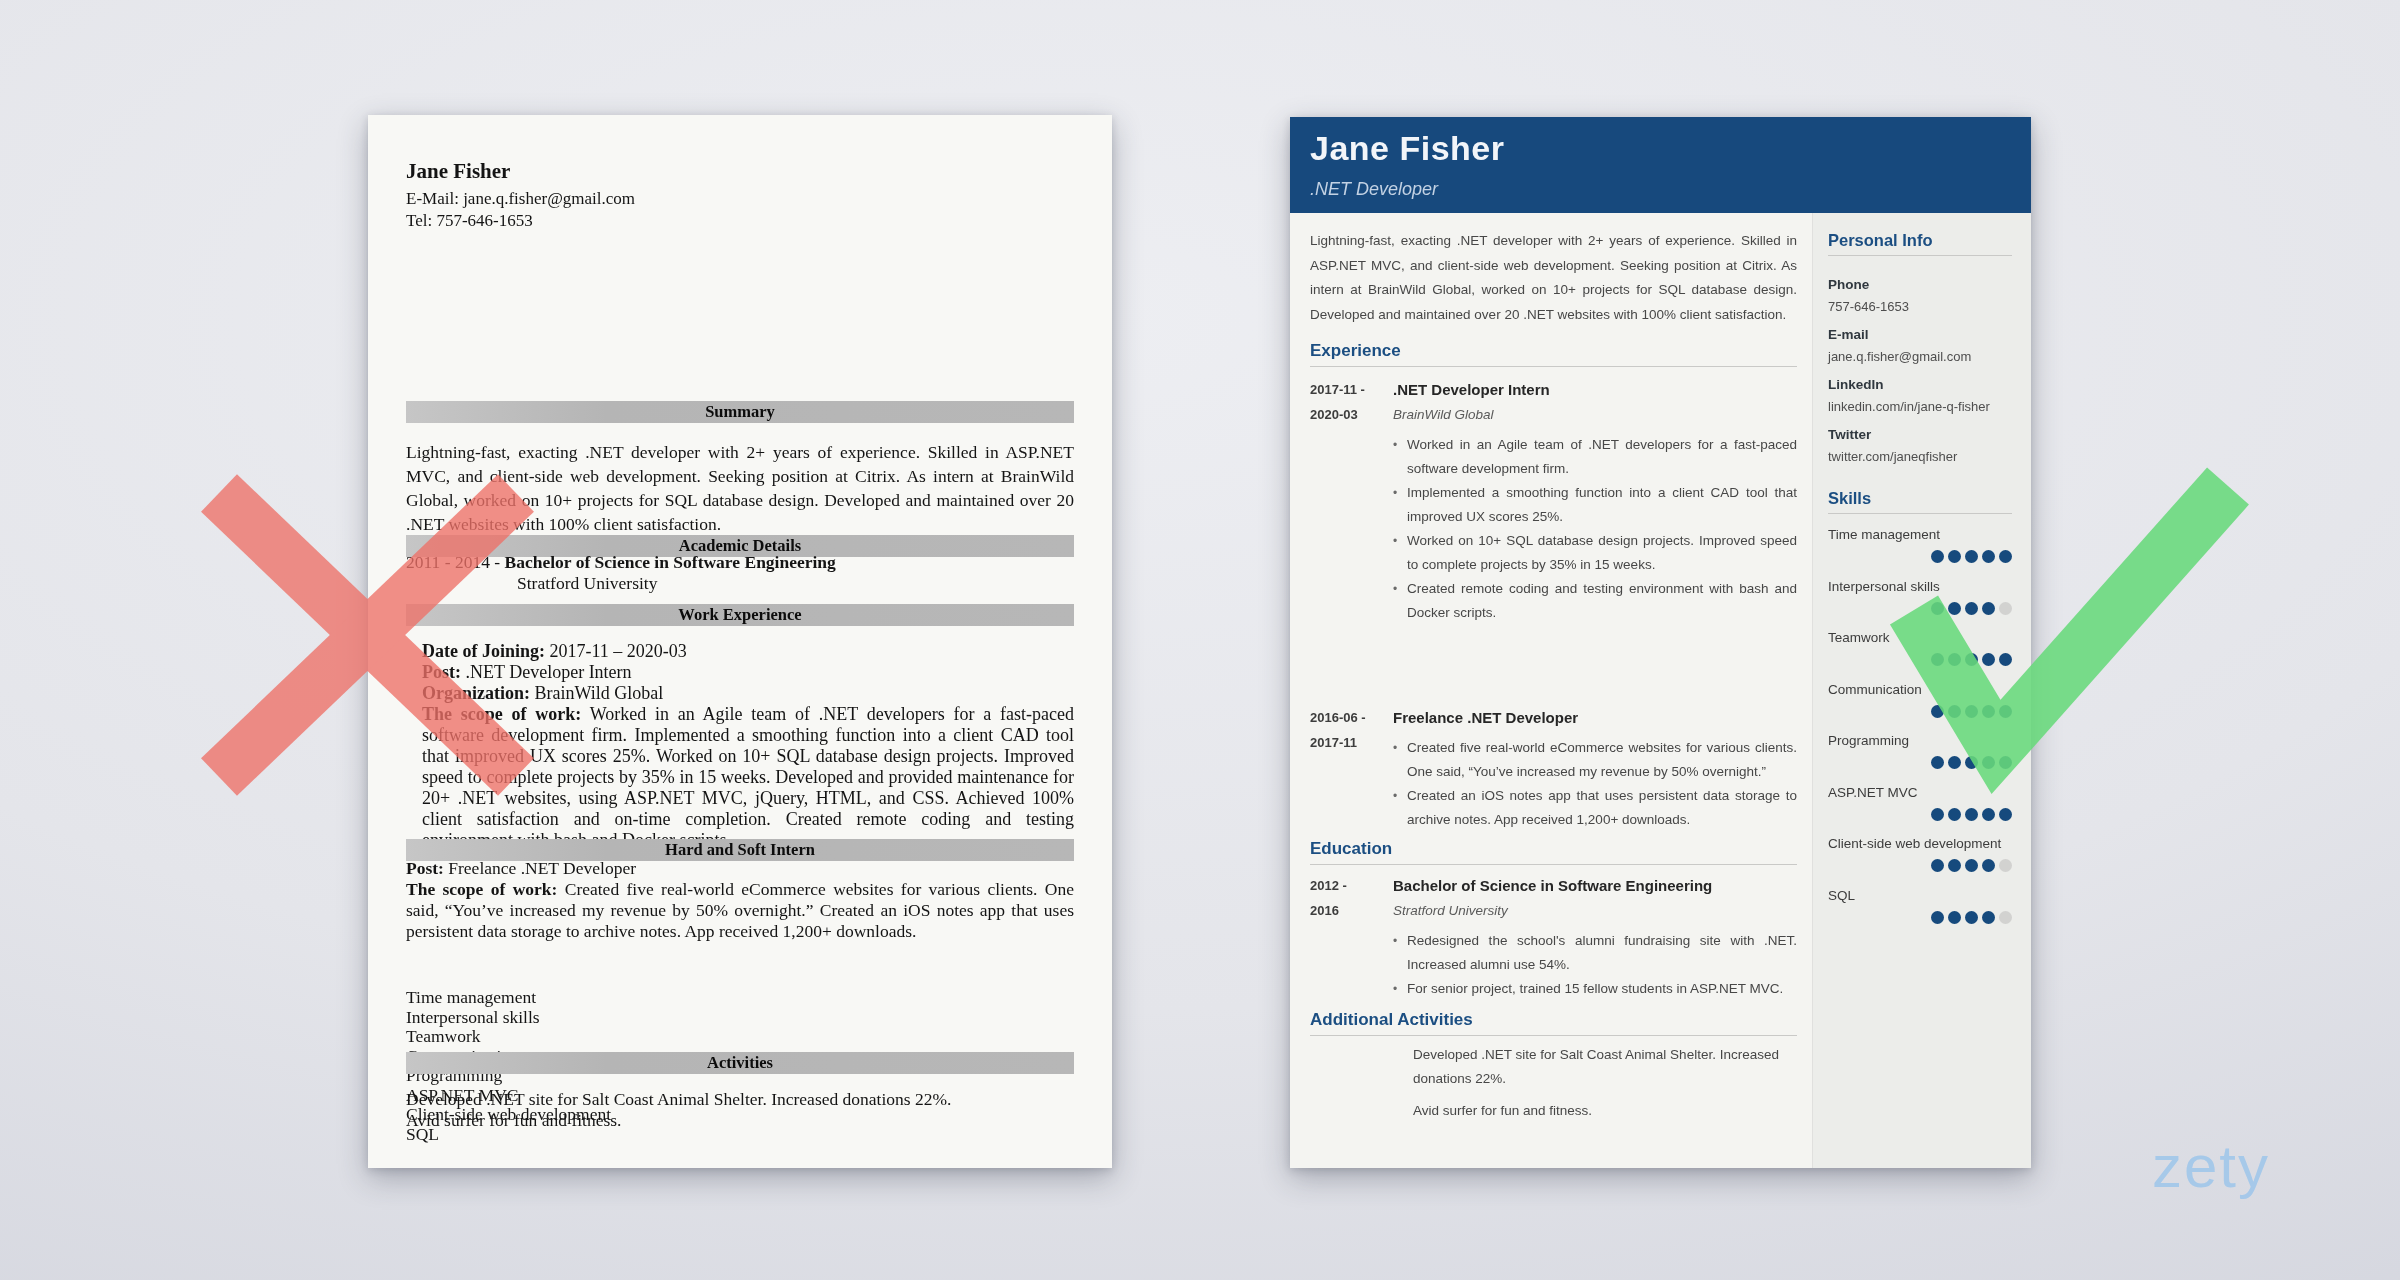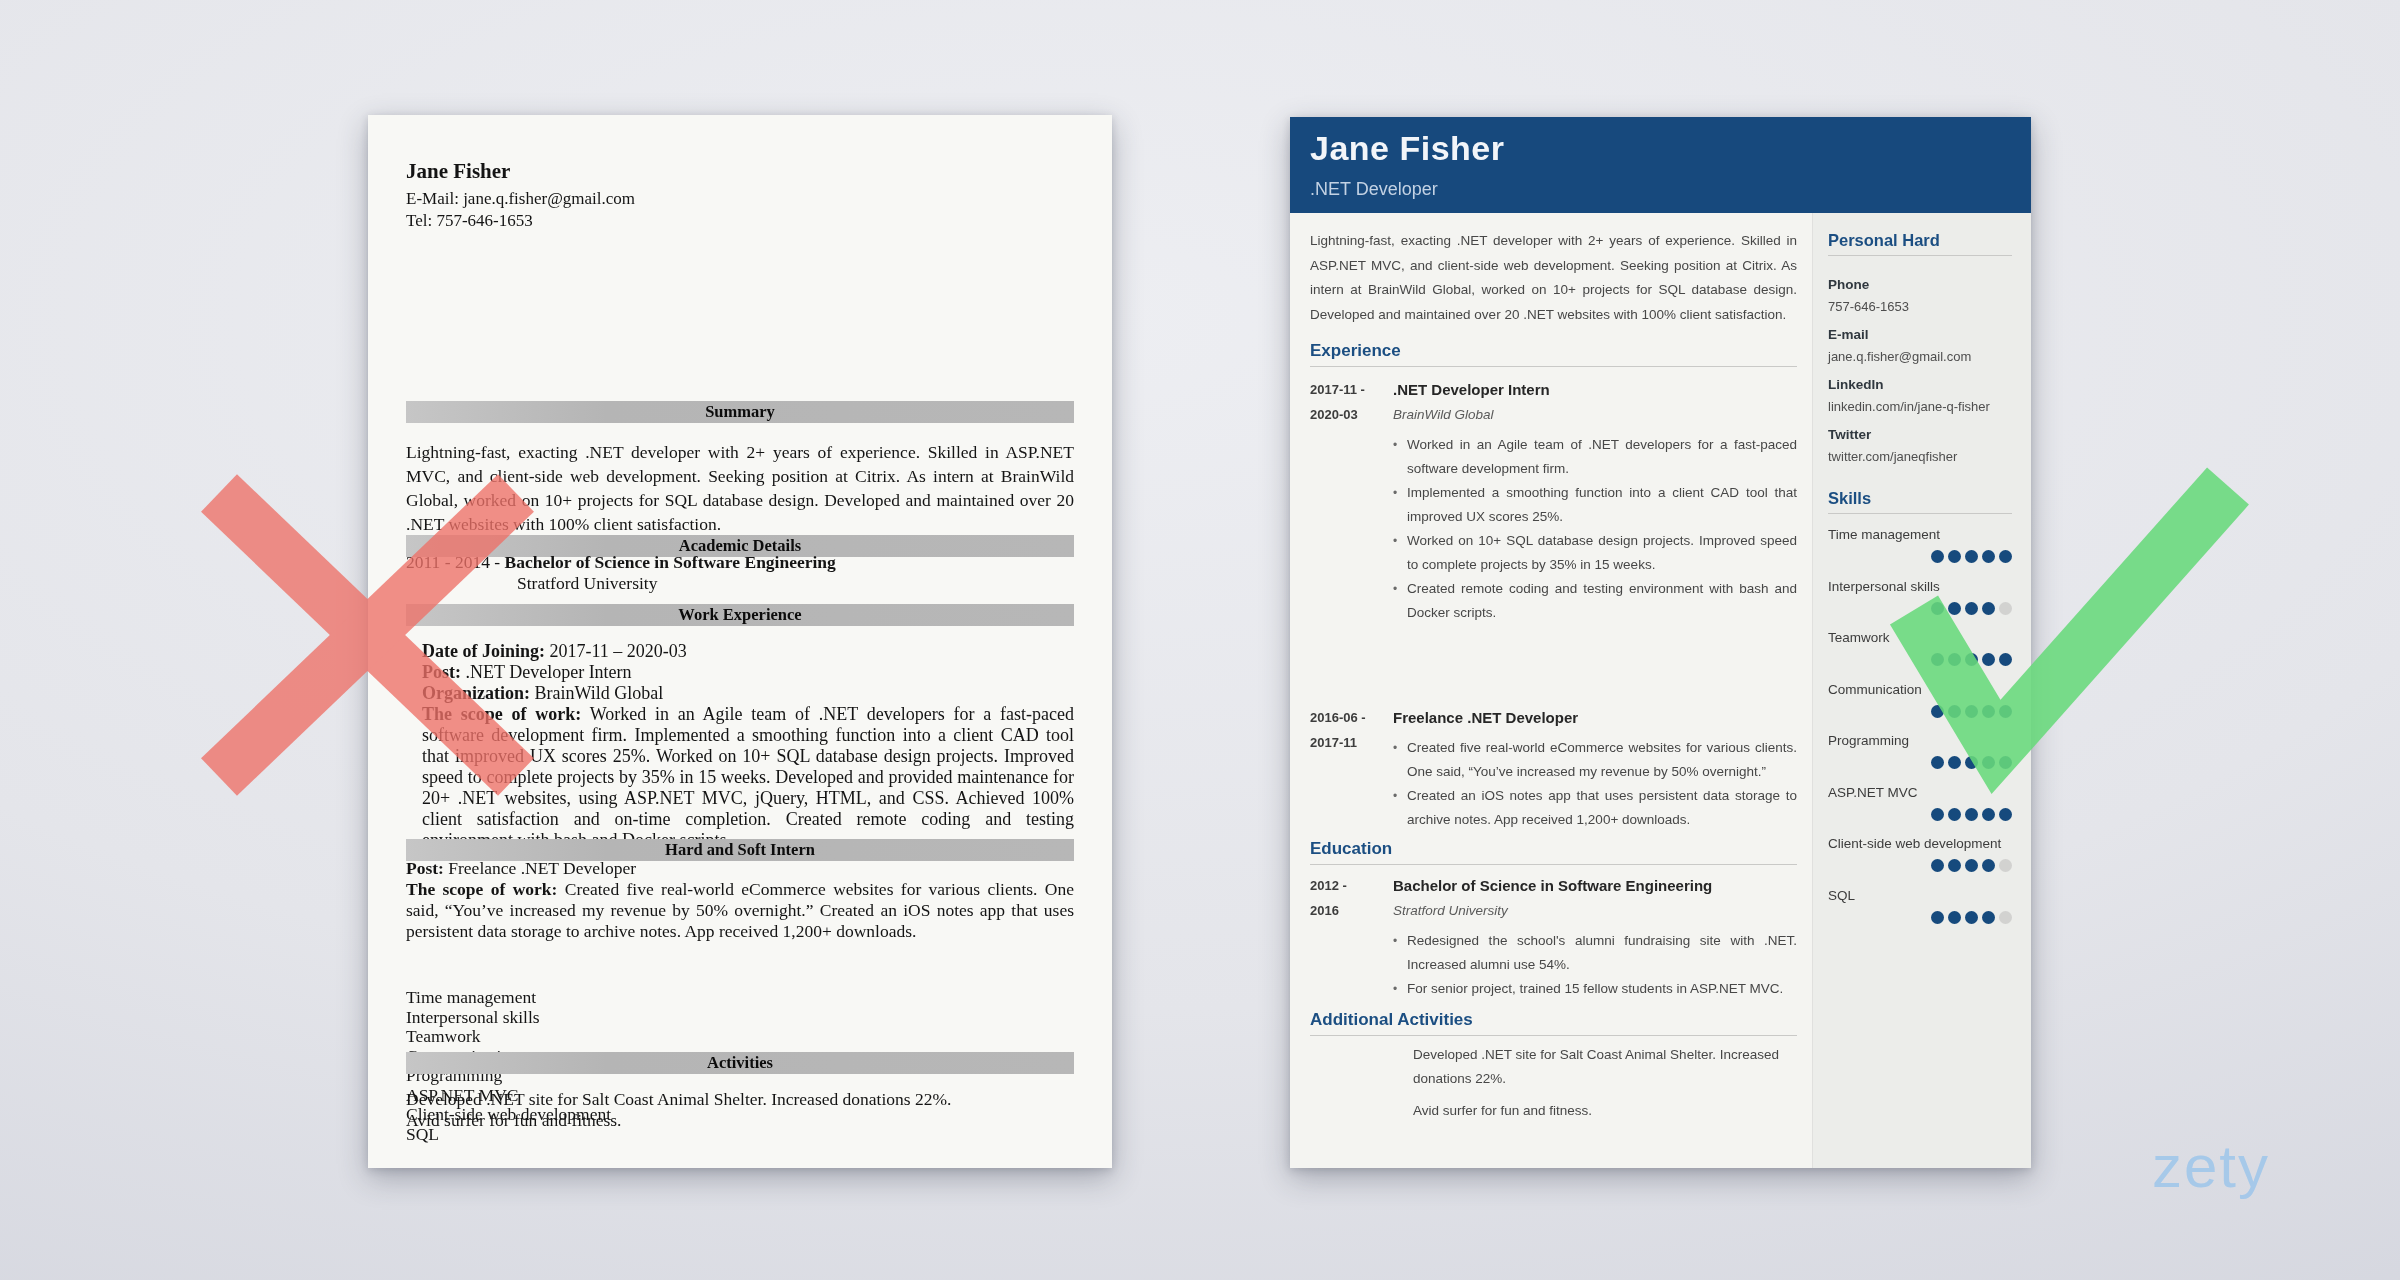--- a/index.html
+++ b/index.html
@@ -33,21 +33,21 @@
   .b-skilllist{top:873px;font-size:17.5px;line-height:19.5px;}
   .b-activities{top:974px;font-size:17.5px;line-height:20.5px;}
 
   
   .xmark{position:absolute;left:199px;top:474px;width:337px;height:322px;overflow:visible;opacity:.78;}
 
   
   .gp{left:1290px;top:117px;width:741px;height:1051px;background:#f4f4f1;color:#474747;}
   .gp-header{position:absolute;left:0;top:0;right:0;height:96px;background:#17497d;}
   .g-name{position:absolute;left:20px;top:12px;font-size:34px;font-weight:bold;color:#f2f5f9;letter-spacing:.5px;}
-  .g-jobtitle{position:absolute;left:20px;top:62px;font-size:18px;color:#c3d2e4;}
+  .g-jobtitle{position:absolute;left:20px;top:62px;font-size:18px;color:#c3d2e4;font-style:italic;}
   .gp-side{position:absolute;left:522px;top:96px;right:0;bottom:0;background:#ecedea;border-left:1px solid rgba(0,0,0,.05);}
   .g-abs{position:absolute;}
   .g-h{font-size:17px;font-weight:bold;color:#1b4e82;}
   .g-hr{border:0;border-top:1px solid #c9c9c7;margin:5px 0 0 0;}
   .g-summary{left:20px;top:112px;width:487px;font-size:13.5px;line-height:24.5px;text-align:justify;}
   .g-sec-exp{left:20px;top:224px;width:487px;}
   .g-sec-edu{left:20px;top:722px;width:487px;}
   .g-sec-add{left:20px;top:893px;width:487px;}
   .g-entry{left:20px;width:487px;}
   .g-e1{top:260px}.g-e2{top:588px}.g-e3{top:756px}
@@ -205,21 +205,21 @@
     </div>
 
     <div class="g-abs g-sec-add">
       <div class="g-h">Additional Activities</div>
       <hr class="g-hr">
     </div>
     <div class="g-abs g-addp g-addp1">Developed .NET site for Salt Coast Animal Shelter. Increased donations 22%.</div>
     <div class="g-abs g-addp g-addp2">Avid surfer for fun and fitness.</div>
 
     <div class="s-blk s-pi">
-      <div class="s-h">Personal Hard</div>
+      <div class="s-h">Personal Info</div>
       <hr class="g-hr">
     </div>
 
     <div class="s-blk s-fields">
       <div class="s-field">
         <div class="s-label">Phone</div>
         <div class="s-value">757-646-1653</div>
       </div>
       <div class="s-field">
         <div class="s-label">E-mail</div>

